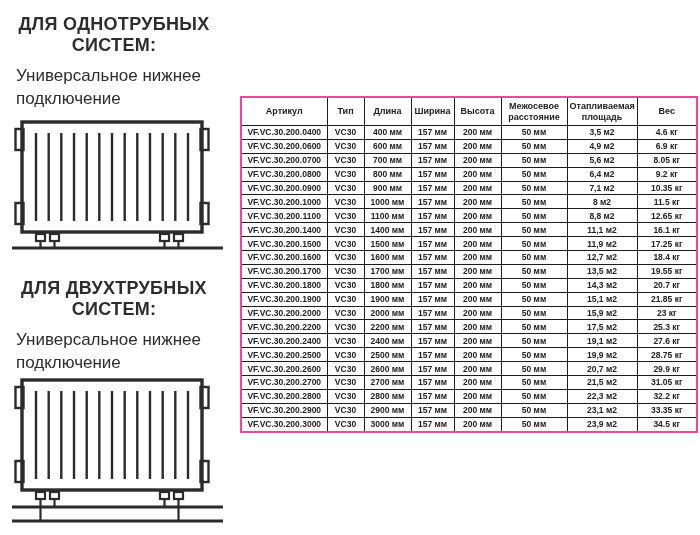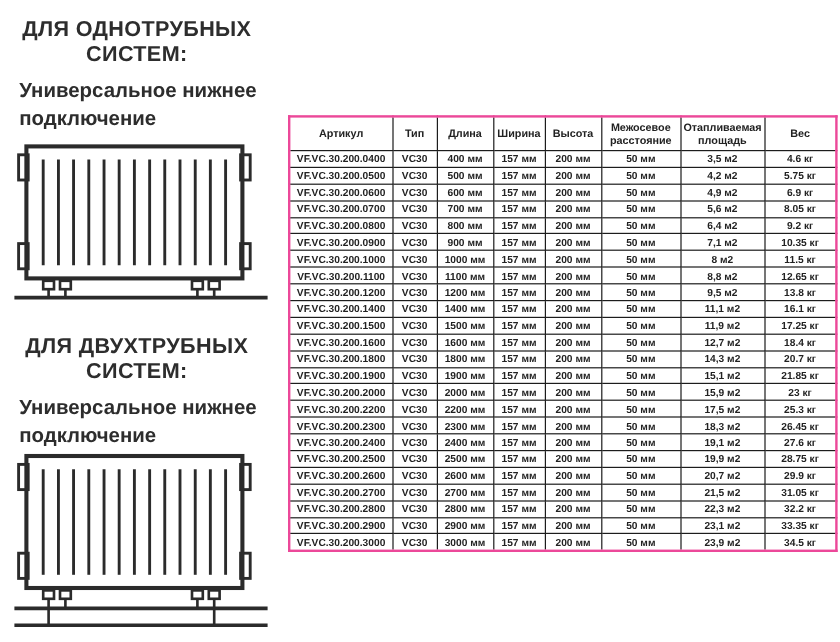--- a/index.html
+++ b/index.html
@@ -9,21 +9,21 @@
     font-family:"Liberation Sans","DejaVu Sans",sans-serif;
   }
   .left-panel{position:absolute;left:0;top:0;width:236px;height:535px;}
   .big-heading{
     position:absolute;left:14px;width:200px;
     font-size:18px;font-weight:bold;line-height:21px;
     text-align:center;letter-spacing:.3px;color:#2d2d2d;
   }
   .sub-heading{
     position:absolute;left:16px;width:204px;
-    font-size:17px;font-weight:bold;line-height:23px;
+    font-size:17px;font-weight:normal;line-height:23px;
     text-align:left;color:#2d2d2d;
   }
   .diagram{position:absolute;left:10px;}
   .diagram svg{display:block;}
 
   .spec-table{
     position:absolute;left:240px;top:96px;width:456px;
     border-collapse:collapse;table-layout:fixed;
     border:2px solid #ec4899;
   }
@@ -165,30 +165,20 @@
         <td>VF.VC.30.200.0400</td>
         <td>VC30</td>
         <td>400 мм</td>
         <td>157 мм</td>
         <td>200 мм</td>
         <td>50 мм</td>
         <td>3,5 м2</td>
         <td>4.6 кг</td>
       </tr>
       <tr>
-        <td>VF.VC.30.200.0500</td>
-        <td>VC30</td>
-        <td>500 мм</td>
-        <td>157 мм</td>
-        <td>200 мм</td>
-        <td>50 мм</td>
-        <td>4,2 м2</td>
-        <td>5.75 кг</td>
-      </tr>
-      <tr>
         <td>VF.VC.30.200.0600</td>
         <td>VC30</td>
         <td>600 мм</td>
         <td>157 мм</td>
         <td>200 мм</td>
         <td>50 мм</td>
         <td>4,9 м2</td>
         <td>6.9 кг</td>
       </tr>
       <tr>
@@ -235,30 +225,20 @@
         <td>VF.VC.30.200.1100</td>
         <td>VC30</td>
         <td>1100 мм</td>
         <td>157 мм</td>
         <td>200 мм</td>
         <td>50 мм</td>
         <td>8,8 м2</td>
         <td>12.65 кг</td>
       </tr>
       <tr>
-        <td>VF.VC.30.200.1200</td>
-        <td>VC30</td>
-        <td>1200 мм</td>
-        <td>157 мм</td>
-        <td>200 мм</td>
-        <td>50 мм</td>
-        <td>9,5 м2</td>
-        <td>13.8 кг</td>
-      </tr>
-      <tr>
         <td>VF.VC.30.200.1400</td>
         <td>VC30</td>
         <td>1400 мм</td>
         <td>157 мм</td>
         <td>200 мм</td>
         <td>50 мм</td>
         <td>11,1 м2</td>
         <td>16.1 кг</td>
       </tr>
       <tr>
@@ -275,20 +255,30 @@
         <td>VF.VC.30.200.1600</td>
         <td>VC30</td>
         <td>1600 мм</td>
         <td>157 мм</td>
         <td>200 мм</td>
         <td>50 мм</td>
         <td>12,7 м2</td>
         <td>18.4 кг</td>
       </tr>
       <tr>
+        <td>VF.VC.30.200.1700</td>
+        <td>VC30</td>
+        <td>1700 мм</td>
+        <td>157 мм</td>
+        <td>200 мм</td>
+        <td>50 мм</td>
+        <td>13,5 м2</td>
+        <td>19.55 кг</td>
+      </tr>
+      <tr>
         <td>VF.VC.30.200.1800</td>
         <td>VC30</td>
         <td>1800 мм</td>
         <td>157 мм</td>
         <td>200 мм</td>
         <td>50 мм</td>
         <td>14,3 м2</td>
         <td>20.7 кг</td>
       </tr>
       <tr>
@@ -315,30 +305,20 @@
         <td>VF.VC.30.200.2200</td>
         <td>VC30</td>
         <td>2200 мм</td>
         <td>157 мм</td>
         <td>200 мм</td>
         <td>50 мм</td>
         <td>17,5 м2</td>
         <td>25.3 кг</td>
       </tr>
       <tr>
-        <td>VF.VC.30.200.2300</td>
-        <td>VC30</td>
-        <td>2300 мм</td>
-        <td>157 мм</td>
-        <td>200 мм</td>
-        <td>50 мм</td>
-        <td>18,3 м2</td>
-        <td>26.45 кг</td>
-      </tr>
-      <tr>
         <td>VF.VC.30.200.2400</td>
         <td>VC30</td>
         <td>2400 мм</td>
         <td>157 мм</td>
         <td>200 мм</td>
         <td>50 мм</td>
         <td>19,1 м2</td>
         <td>27.6 кг</td>
       </tr>
       <tr>

